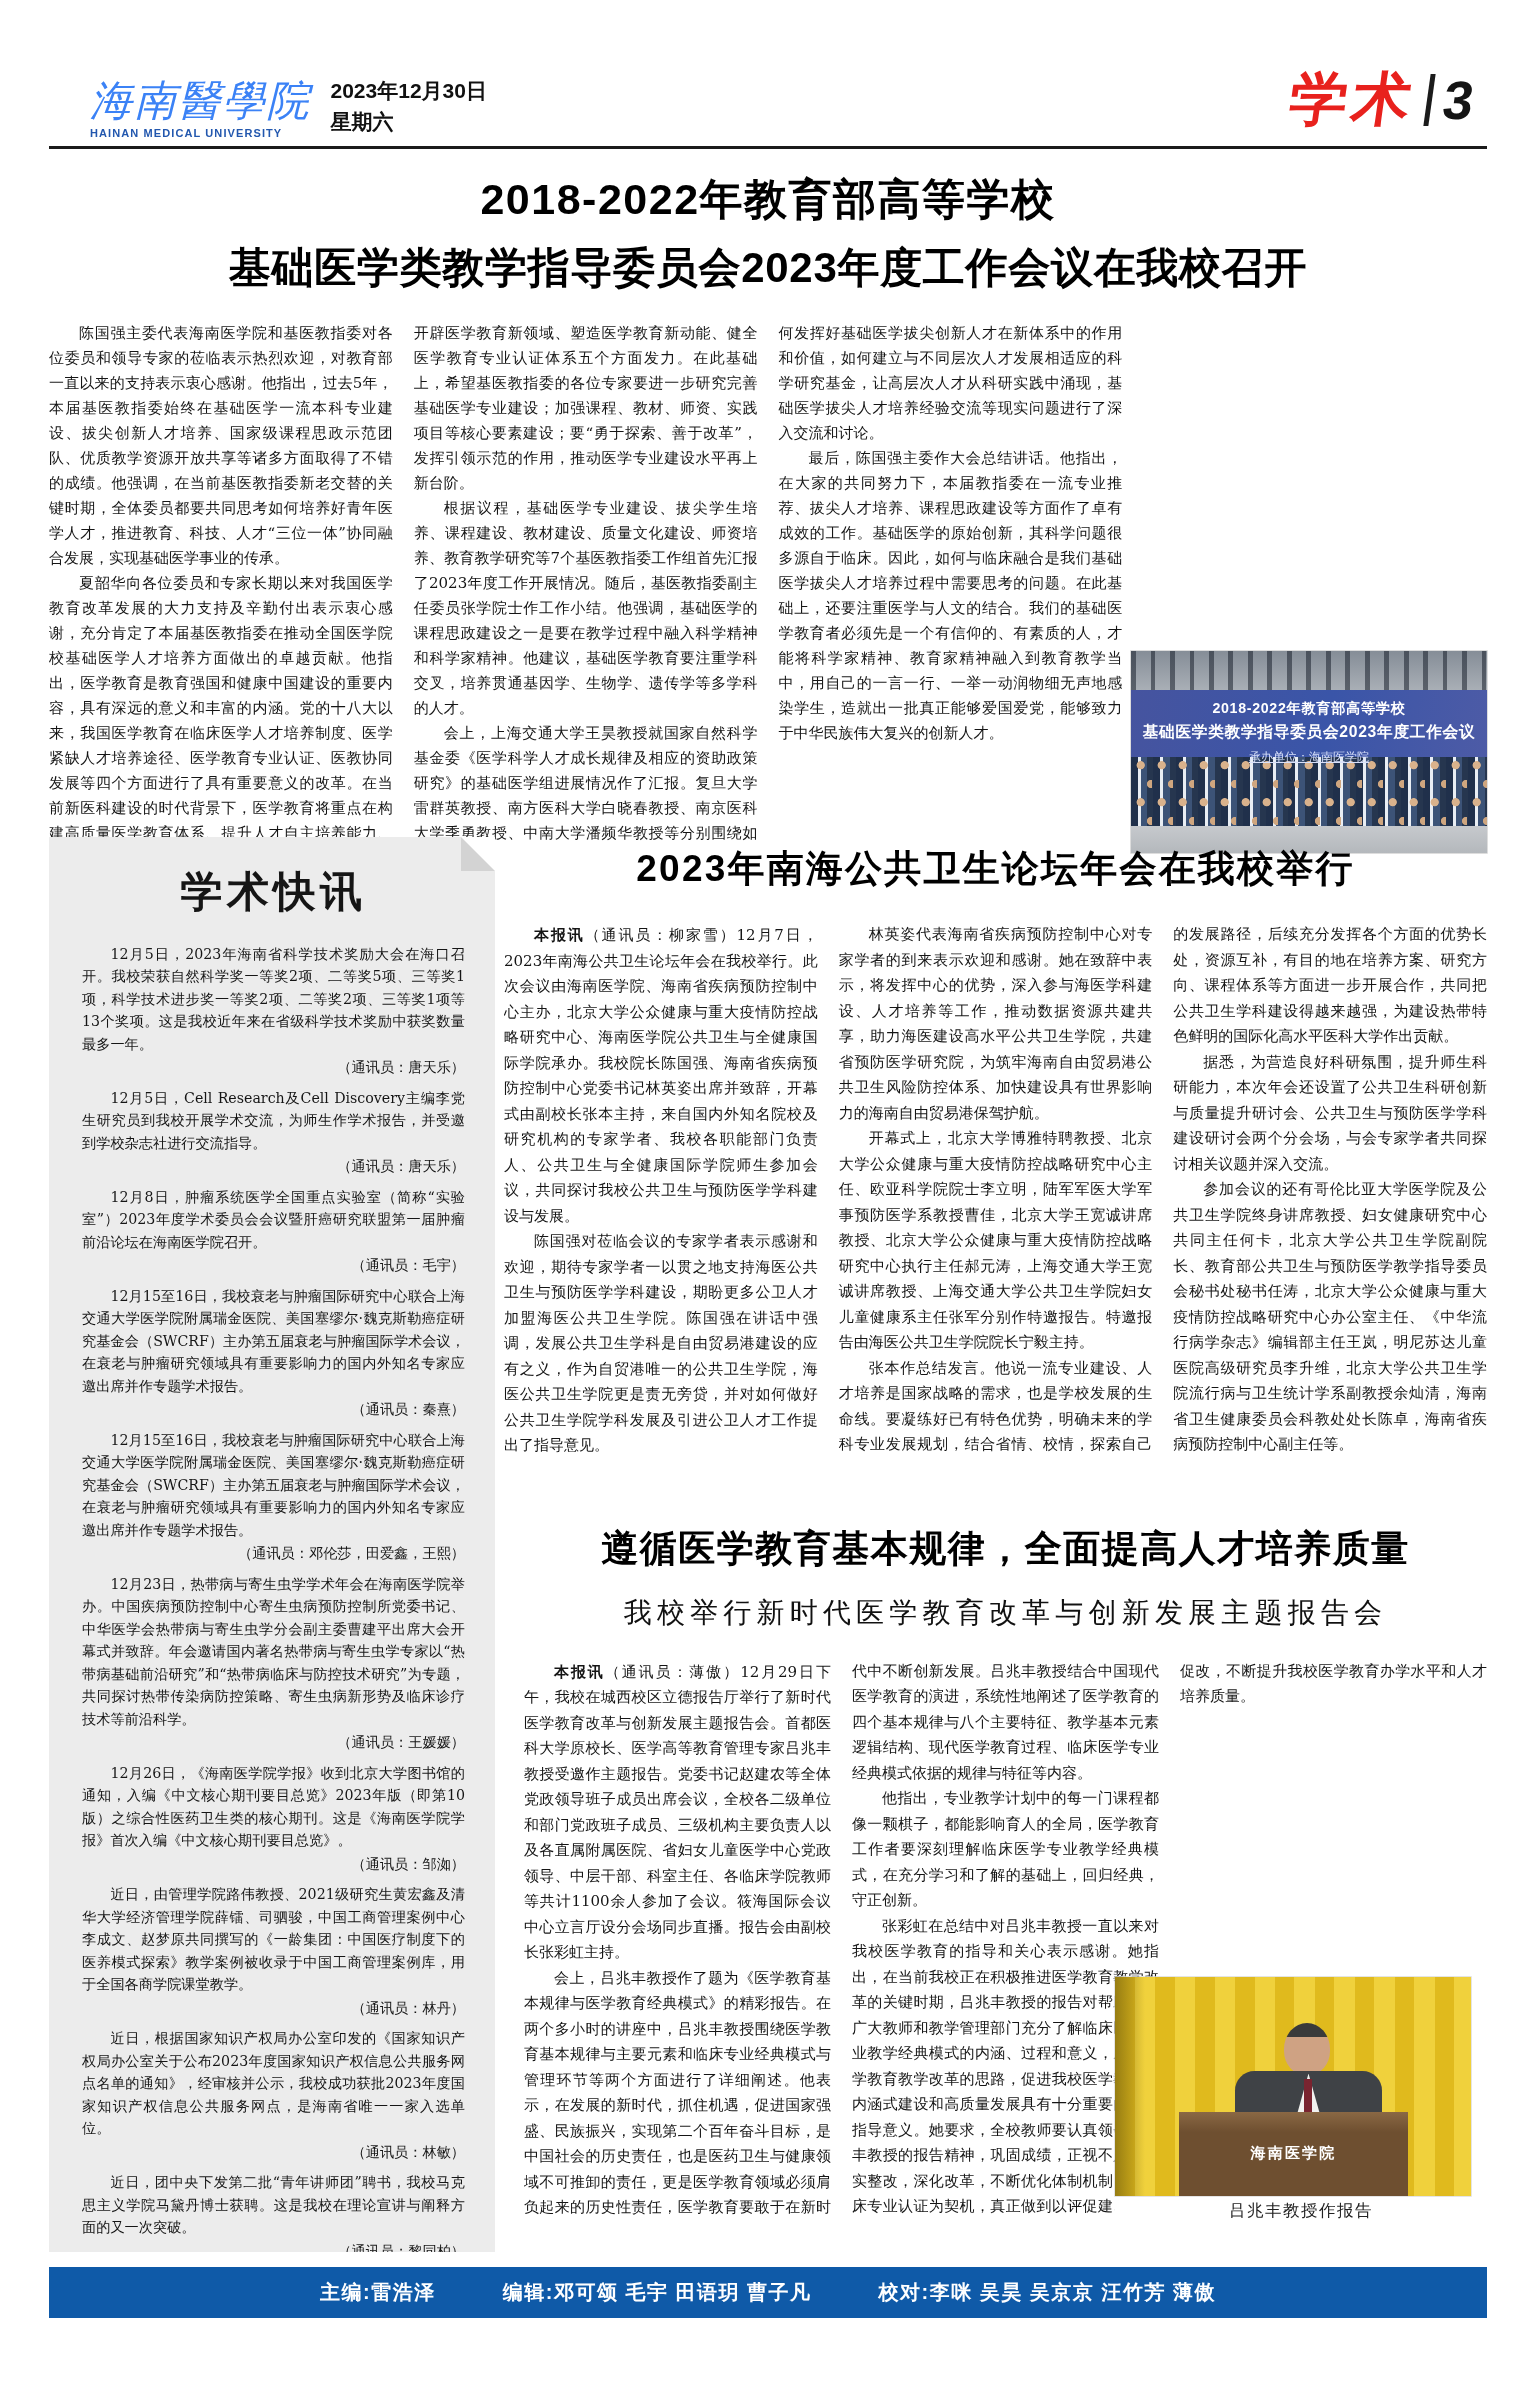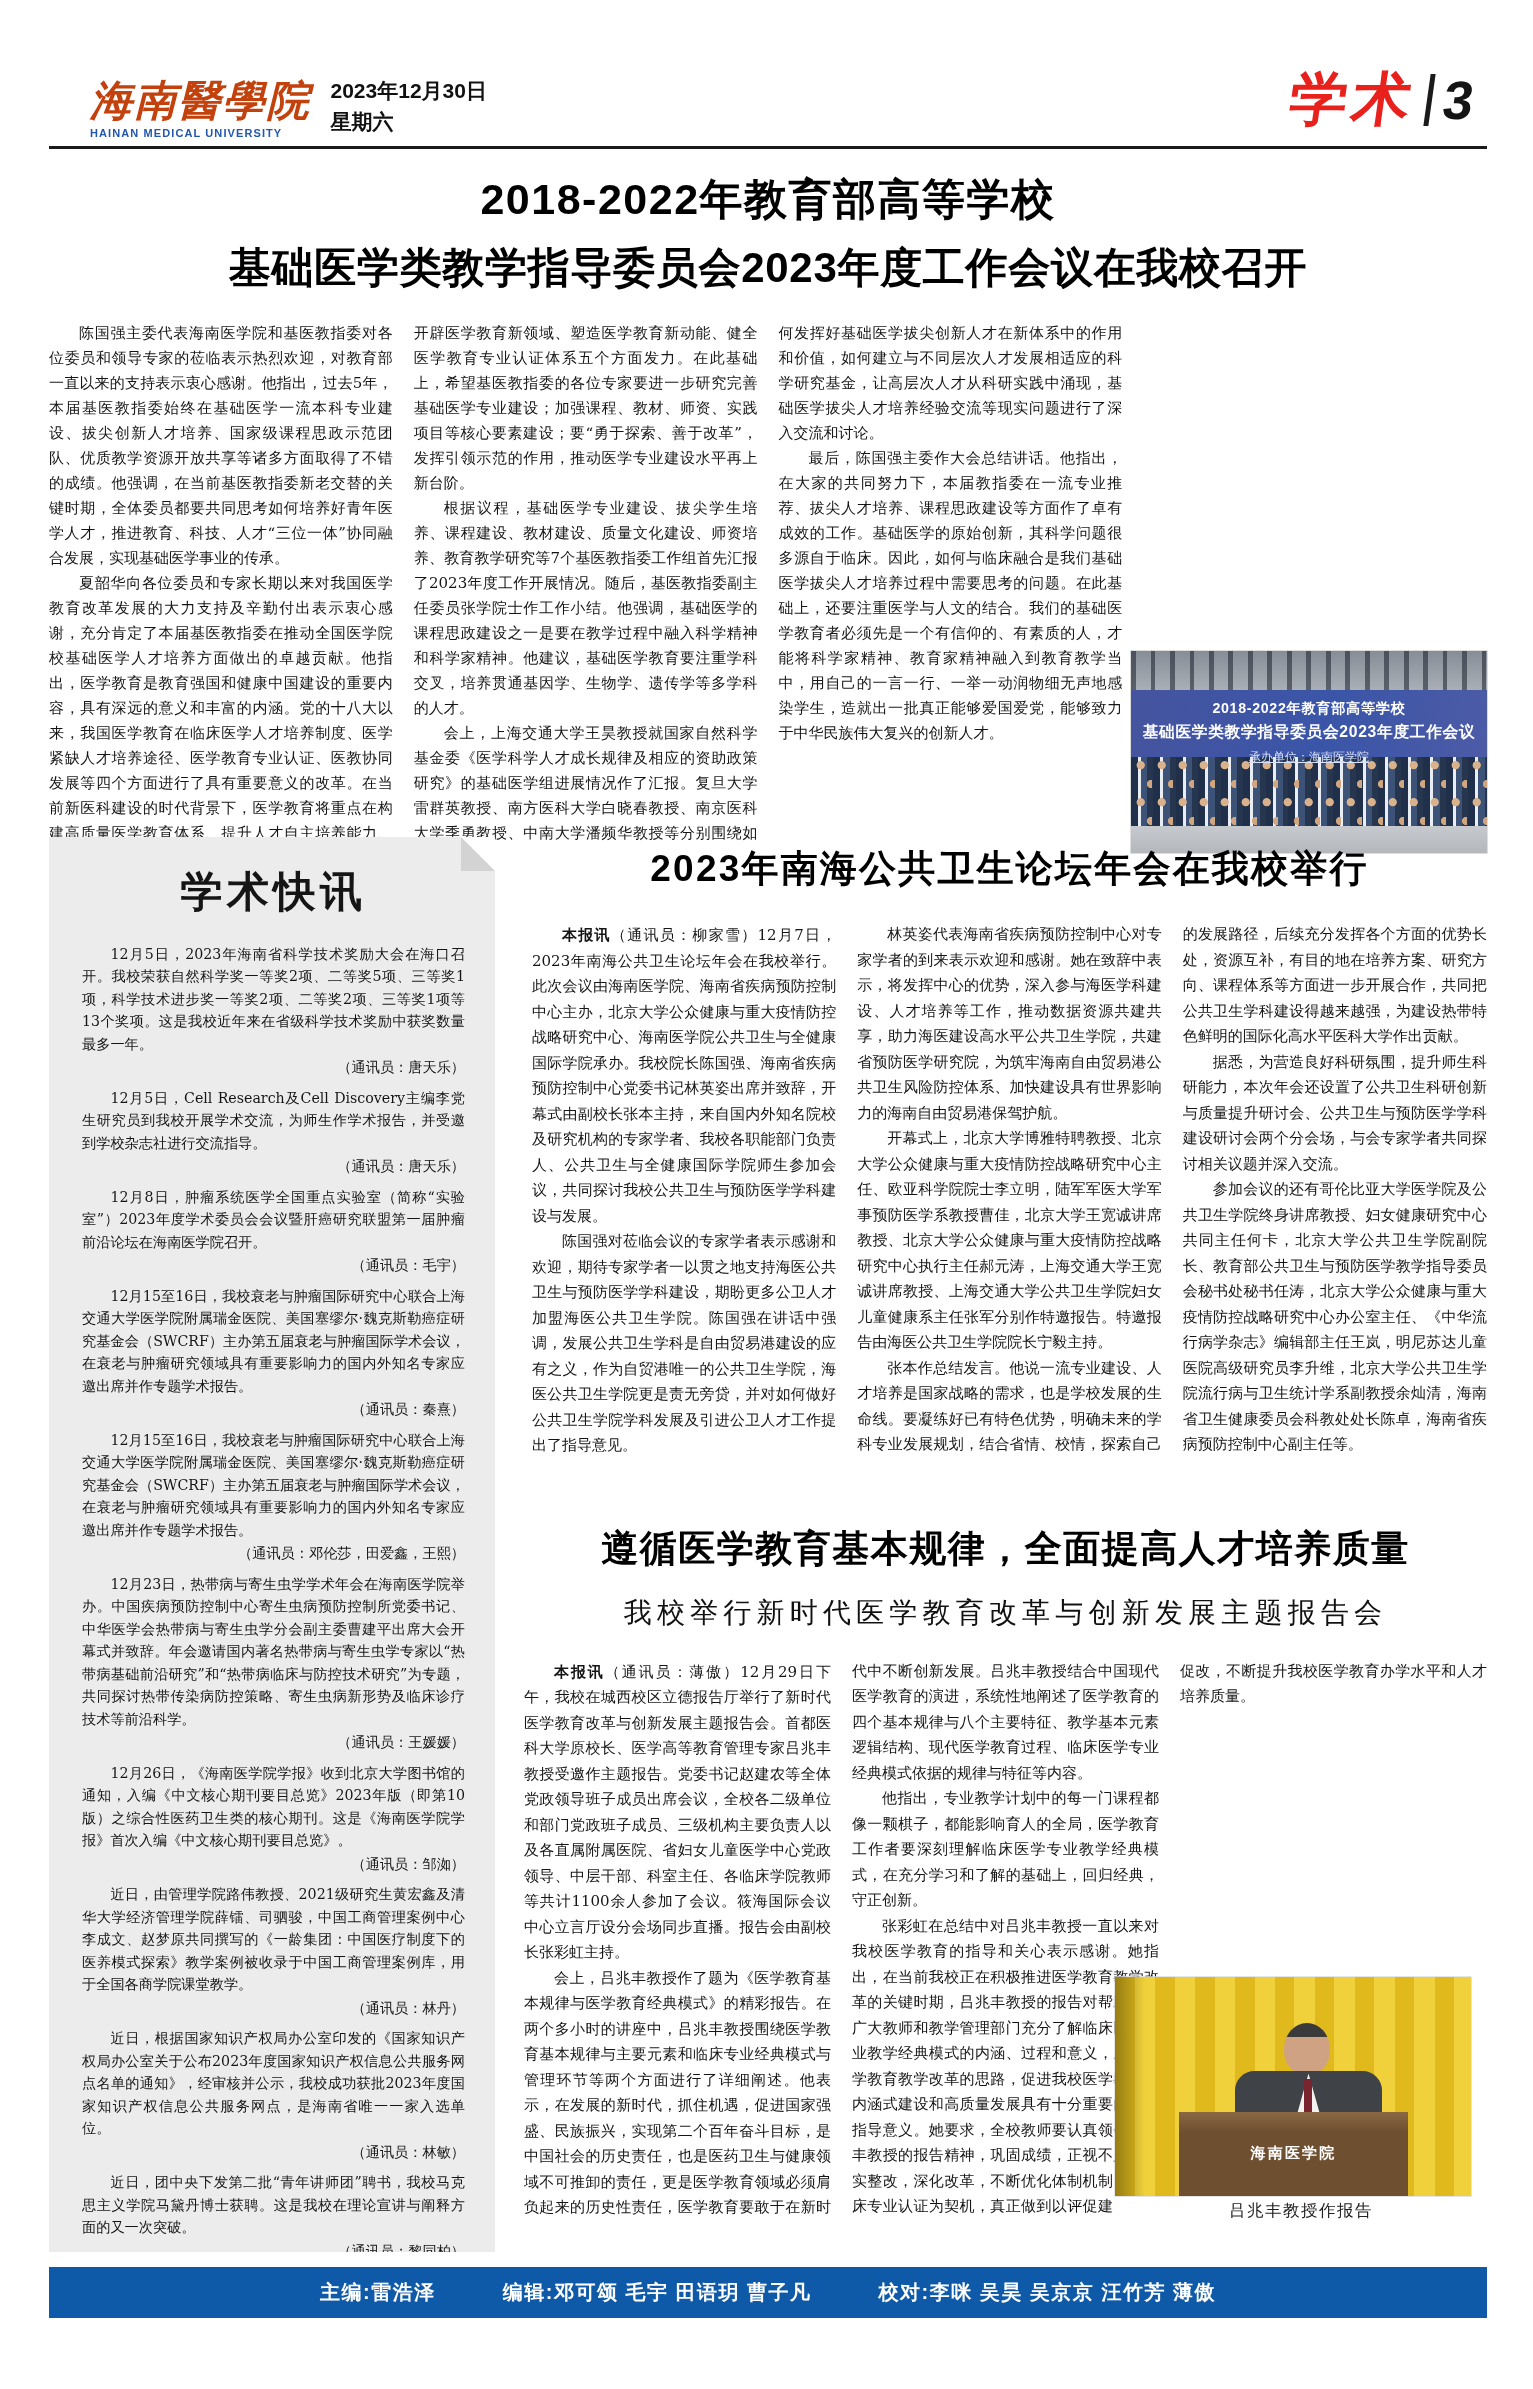--- a/index.html
+++ b/index.html
@@ -4,22 +4,22 @@
 <style>
   html,body{margin:0;padding:0;background:#f2f2f2;}
   #paper{position:relative;width:1533px;height:2389px;background:#ffffff;margin:0 auto;
          font-family:"DejaVu Serif", serif;color:#151515;overflow:hidden;}
 
   
   .masthead{position:absolute;left:49px;right:46px;top:43px;height:106px;
             border-bottom:3px solid #1b1b1b;display:flex;justify-content:space-between;align-items:flex-end;
             padding-bottom:7.5px;box-sizing:border-box;}
   .mh-left{display:flex;align-items:flex-end;gap:19.5px;padding-left:41px;}
-  .logo-cn{font-family:"DejaVu Serif",serif;font-style:italic;font-weight:700;
-           font-size:42px;color:#c2410c;letter-spacing:2.2px;line-height:1;}
+  .logo-cn{font-family:"DejaVu Serif",serif;font-style:italic;font-weight:400;
+           font-size:42px;color:#3b82f6;letter-spacing:2.2px;line-height:1;}
   .logo-en{font-family:"Liberation Sans",sans-serif;font-weight:700;font-size:11px;
            color:#2257ae;letter-spacing:1.1px;margin-top:4.5px;}
   .date-block{font-family:"Liberation Sans",sans-serif;font-weight:700;font-size:21px;
               line-height:1.45;color:#111;padding-bottom:1.5px;}
   .mh-right{display:flex;align-items:center;gap:12px;transform:skewX(-8deg);padding-right:13.5px;}
   .edition{font-family:"Liberation Sans",sans-serif;font-weight:900;font-size:58px;color:#e8211d;letter-spacing:4.5px;}
   .ed-divider{width:4.5px;height:52px;background:#1b1b1b;}
   .pageno{font-family:"Liberation Sans",sans-serif;font-weight:900;font-size:54px;color:#141414;}
 
   
@@ -56,21 +56,21 @@
   .briefs{position:absolute;left:49px;top:837px;width:446px;height:1415px;background:#ececec;
           box-sizing:border-box;padding:19.5px 30px 15px 33px;overflow:hidden;}
   .fold{position:absolute;top:0;right:0;width:0;height:0;
         border-top:34px solid #ffffff;border-left:34px solid #d3d3d3;}
   .briefs-title{font-family:"Liberation Sans",sans-serif;font-weight:900;font-size:42px;text-align:center;
                 letter-spacing:4.5px;margin:7.5px 0 22.5px;}
   .briefs p.item{margin:0;text-indent:2em;text-align:justify;font-size:14.2px;line-height:22.5px;}
   .briefs p.byline{margin:3px 0 9px;text-align:right;font-size:14.2px;line-height:19.5px;}
 
   
-  .mid-article{position:absolute;left:532px;right:46px;top:844px;}
+  .mid-article{position:absolute;left:504px;right:46px;top:844px;}
   .mid-article .headline{font-size:37px;letter-spacing:2.2px;}
   .mid-body{margin-top:28.4px;column-count:3;column-gap:21px;height:560px;font-size:15px;line-height:25.5px;}
 
   
   .bot-article{position:absolute;left:524px;right:46px;top:1524px;}
   .bot-article .headline{font-size:37px;letter-spacing:1.5px;}
   .bot-subtitle{font-family:"DejaVu Serif",serif;font-weight:400;font-size:28px;text-align:center;
                 letter-spacing:5.2px;margin-top:19.5px;color:#111;}
   .bot-body-wrap{position:relative;margin-top:27px;height:570px;}
   .bot-body{column-count:3;column-gap:21px;height:570px;font-size:15px;line-height:25.5px;}

